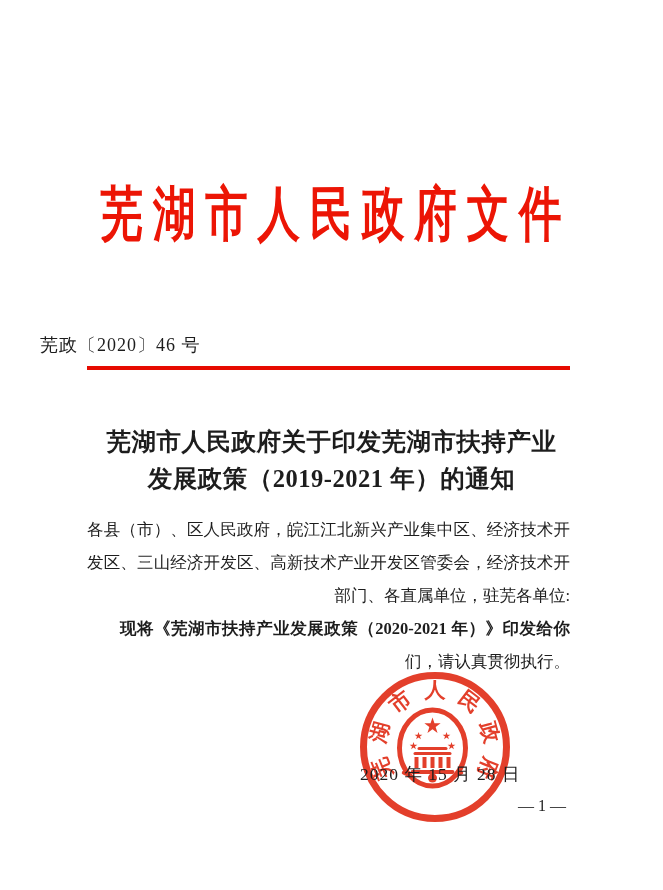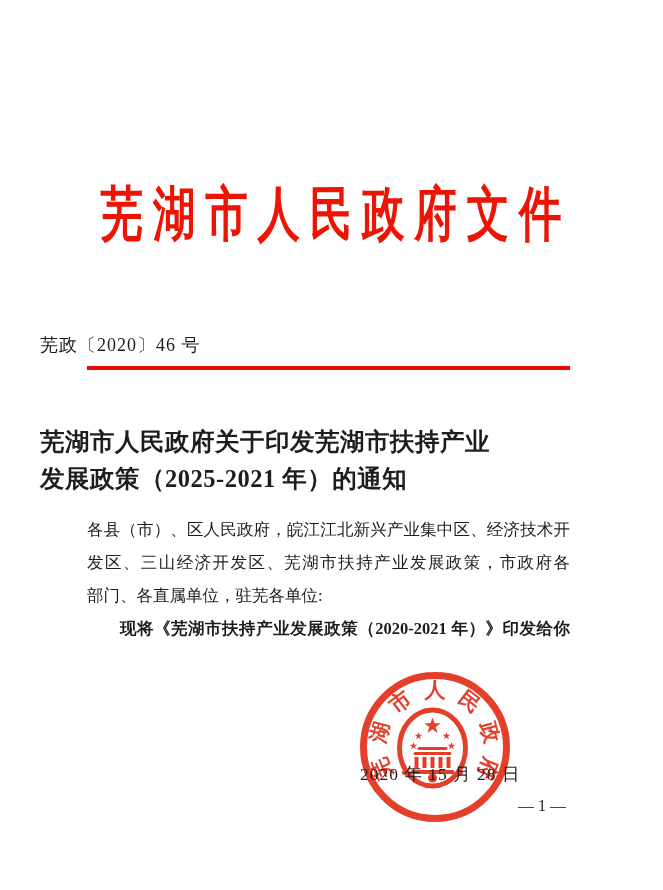--- a/index.html
+++ b/index.html
@@ -51,36 +51,36 @@
     width: 483px;
     height: 4px;
   }
 
   
   .doc-title {
     position: absolute;
     top: 423px;
     left: 40px;
     width: 583px;
-    text-align: left;
+    text-align: center;
     font-weight: bold;
     font-size: 24.5px;
     line-height: 37px;
     letter-spacing: 0.5px;
   }
 
   
   .body-text {
     position: absolute;
     top: 513px;
     left: 87px;
     width: 483px;
     font-size: 16.5px;
   }
-  .bline { height: 33px; line-height: 33px; white-space: nowrap; }
+  .bline { height: 33px; line-height: 33px; white-space: nowrap; text-align: right; }
   .jfull { text-align: justify; text-align-last: justify; white-space: normal; overflow: hidden; }
   .indent { text-indent: 33px; font-weight: bold; }
 
   
   .seal {
     position: absolute;
     top: 668px;
     left: 356px;
     width: 158px;
     height: 158px;
@@ -128,28 +128,29 @@
     <span>文</span>
     <span>件</span>
   </div>
 
   <div class="doc-number">芜政〔2020〕46 号</div>
 
   <div class="red-line" style="background: rgb(230, 10, 0);"></div>
 
   <div class="doc-title">
     <div>芜湖市人民政府关于印发芜湖市扶持产业</div>
-    <div>发展政策（2025-2021 年）的通知</div>
+    <div>发展政策（2019-2021 年）的通知</div>
   </div>
 
   <div class="body-text">
     <div class="bline jfull">各县（市）、区人民政府，皖江江北新兴产业集中区、经济技术开</div>
-    <div class="bline jfull">发区、三山经济开发区、芜湖市扶持产业发展政策，市政府各</div>
+    <div class="bline jfull">发区、三山经济开发区、高新技术产业开发区管委会，经济技术开</div>
     <div class="bline">部门、各直属单位，驻芜各单位:</div>
     <div class="bline jfull indent">现将《芜湖市扶持产业发展政策（2020-2021 年）》印发给你</div>
+    <div class="bline">们，请认真贯彻执行。</div>
   </div>
 
   <div class="seal" style="color: rgb(226, 53, 32);">
     <svg width="158" height="158" viewBox="0 0 158 158">
       <defs>
         <path id="star" d="M0,-9 L2.06,-2.83 L8.56,-2.78 L3.33,1.08 L5.29,7.28 L0,3.5 L-5.29,7.28 L-3.33,1.08 L-8.56,-2.78 L-2.06,-2.83 Z"></path>
       </defs>
 
       <circle cx="79" cy="79" r="71.5" fill="none" stroke="currentColor" stroke-width="7"></circle>
 

